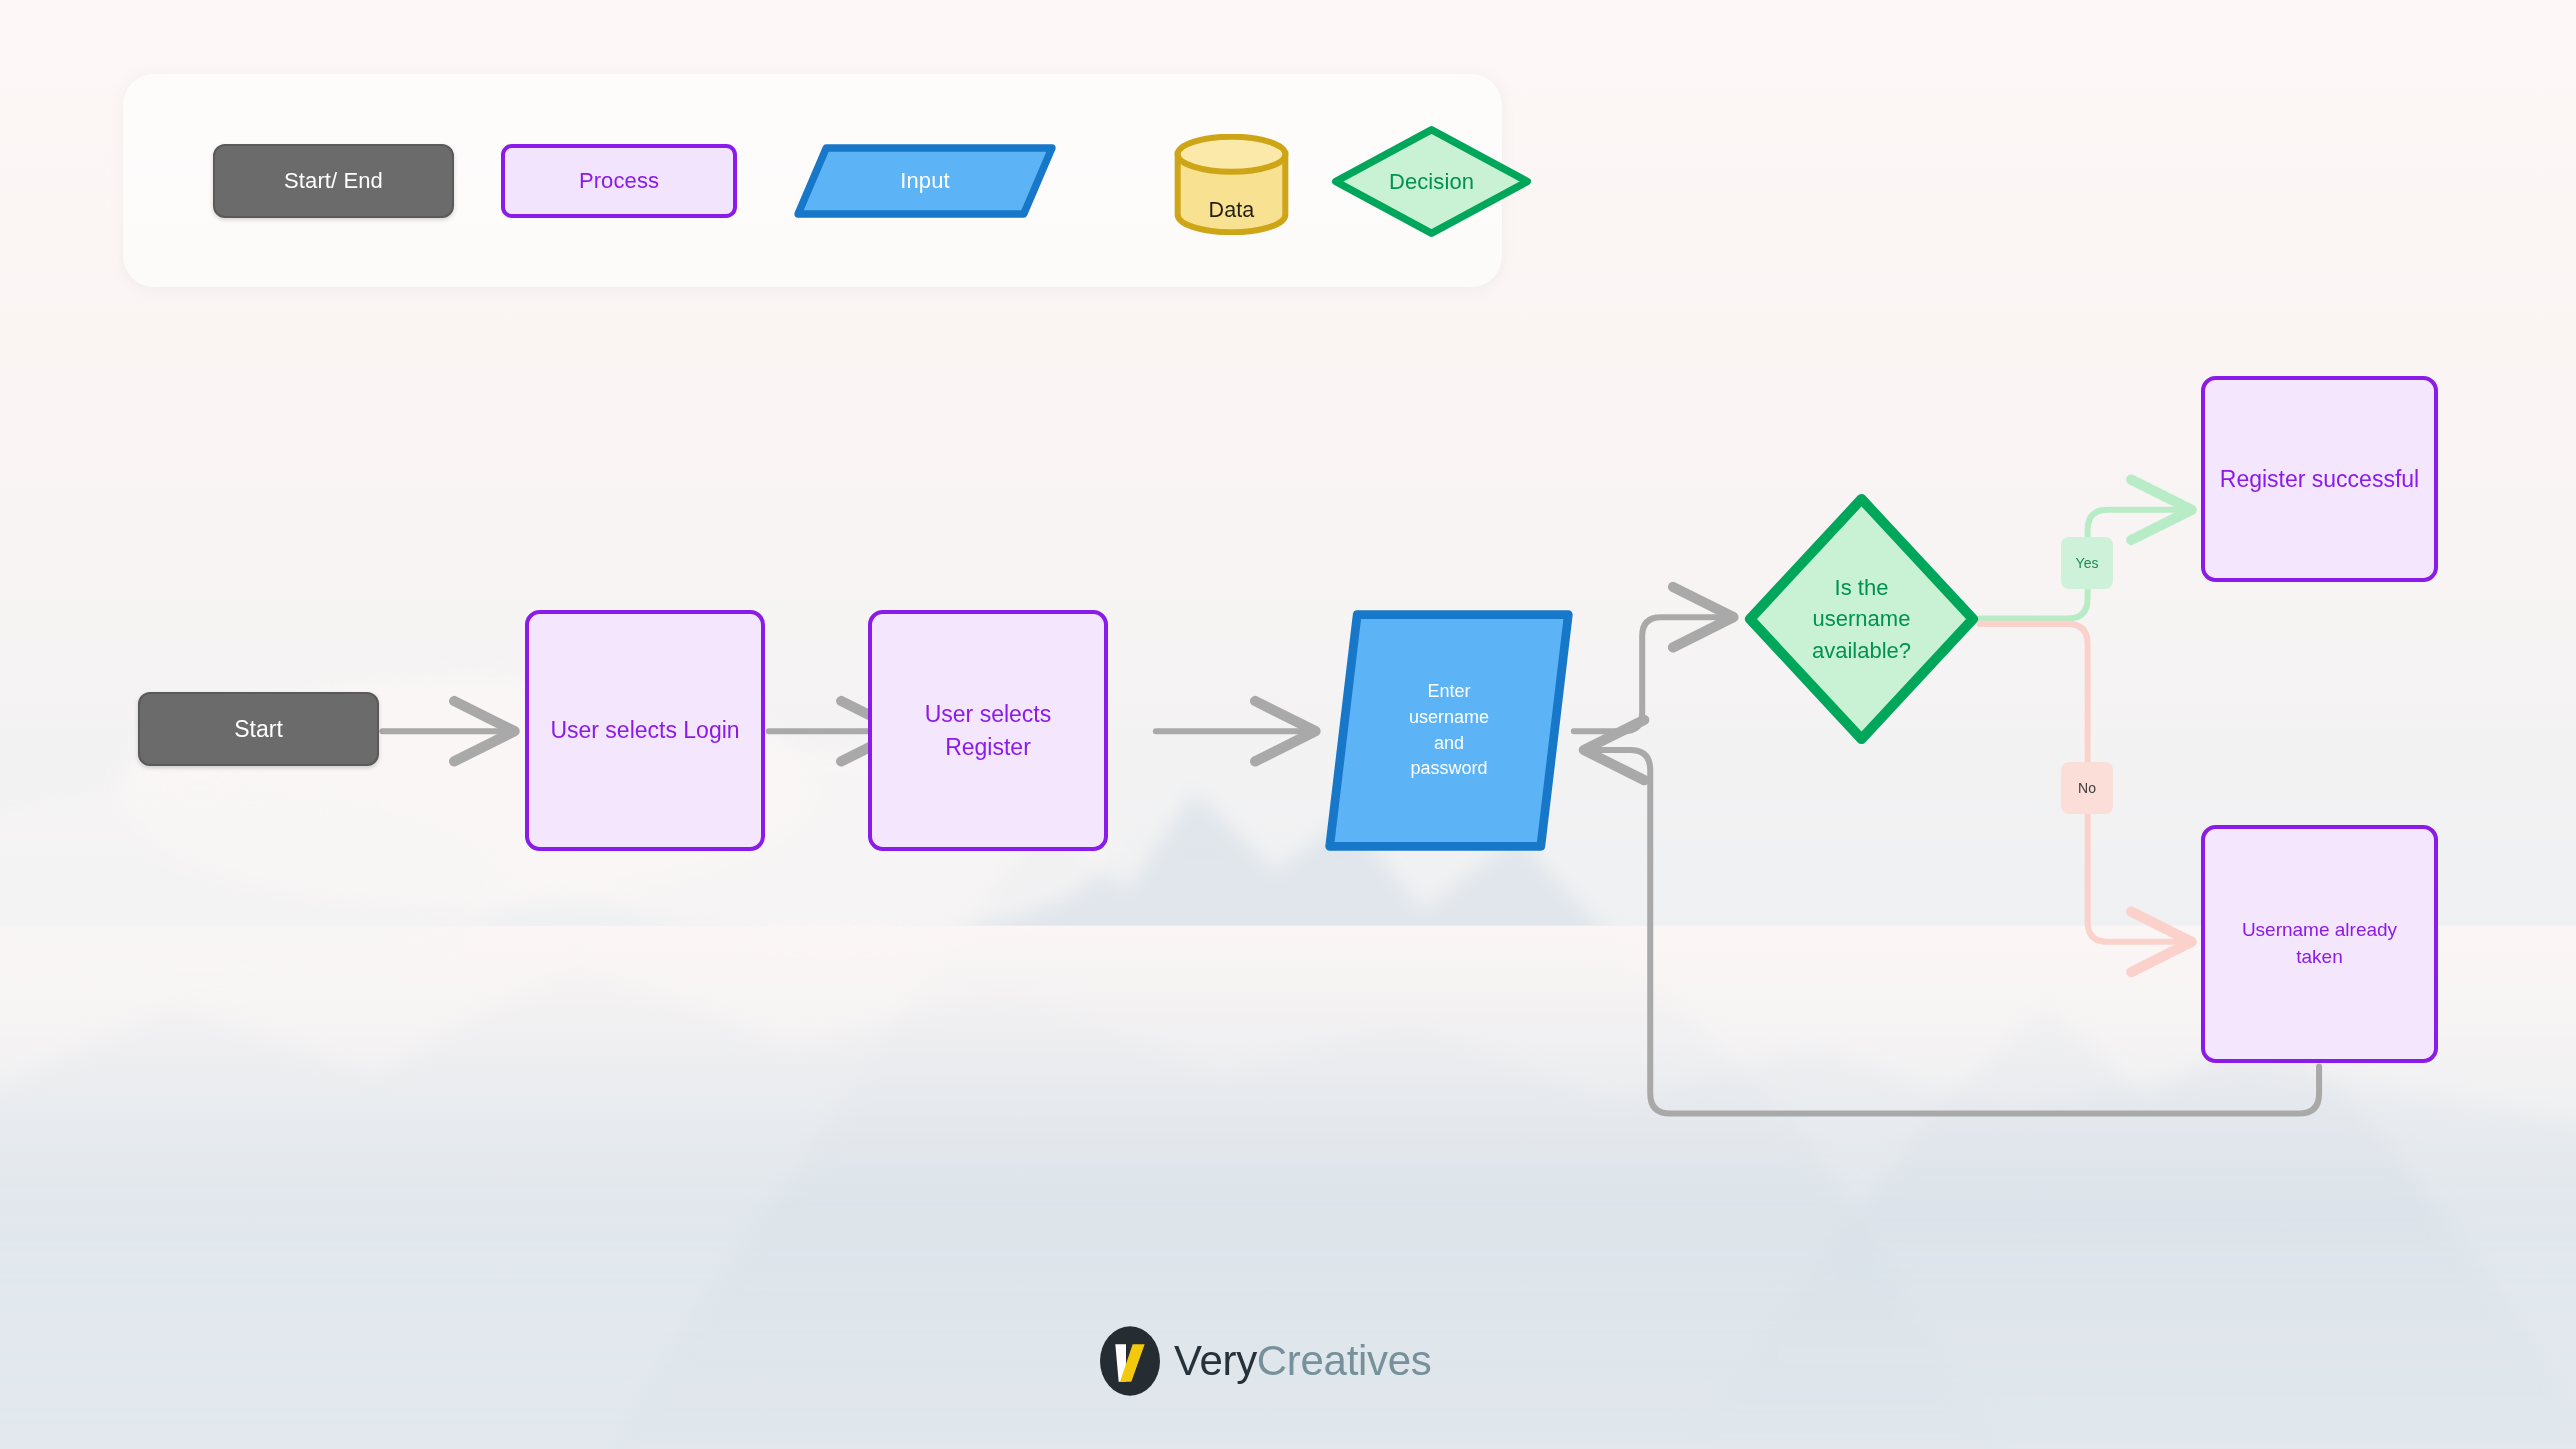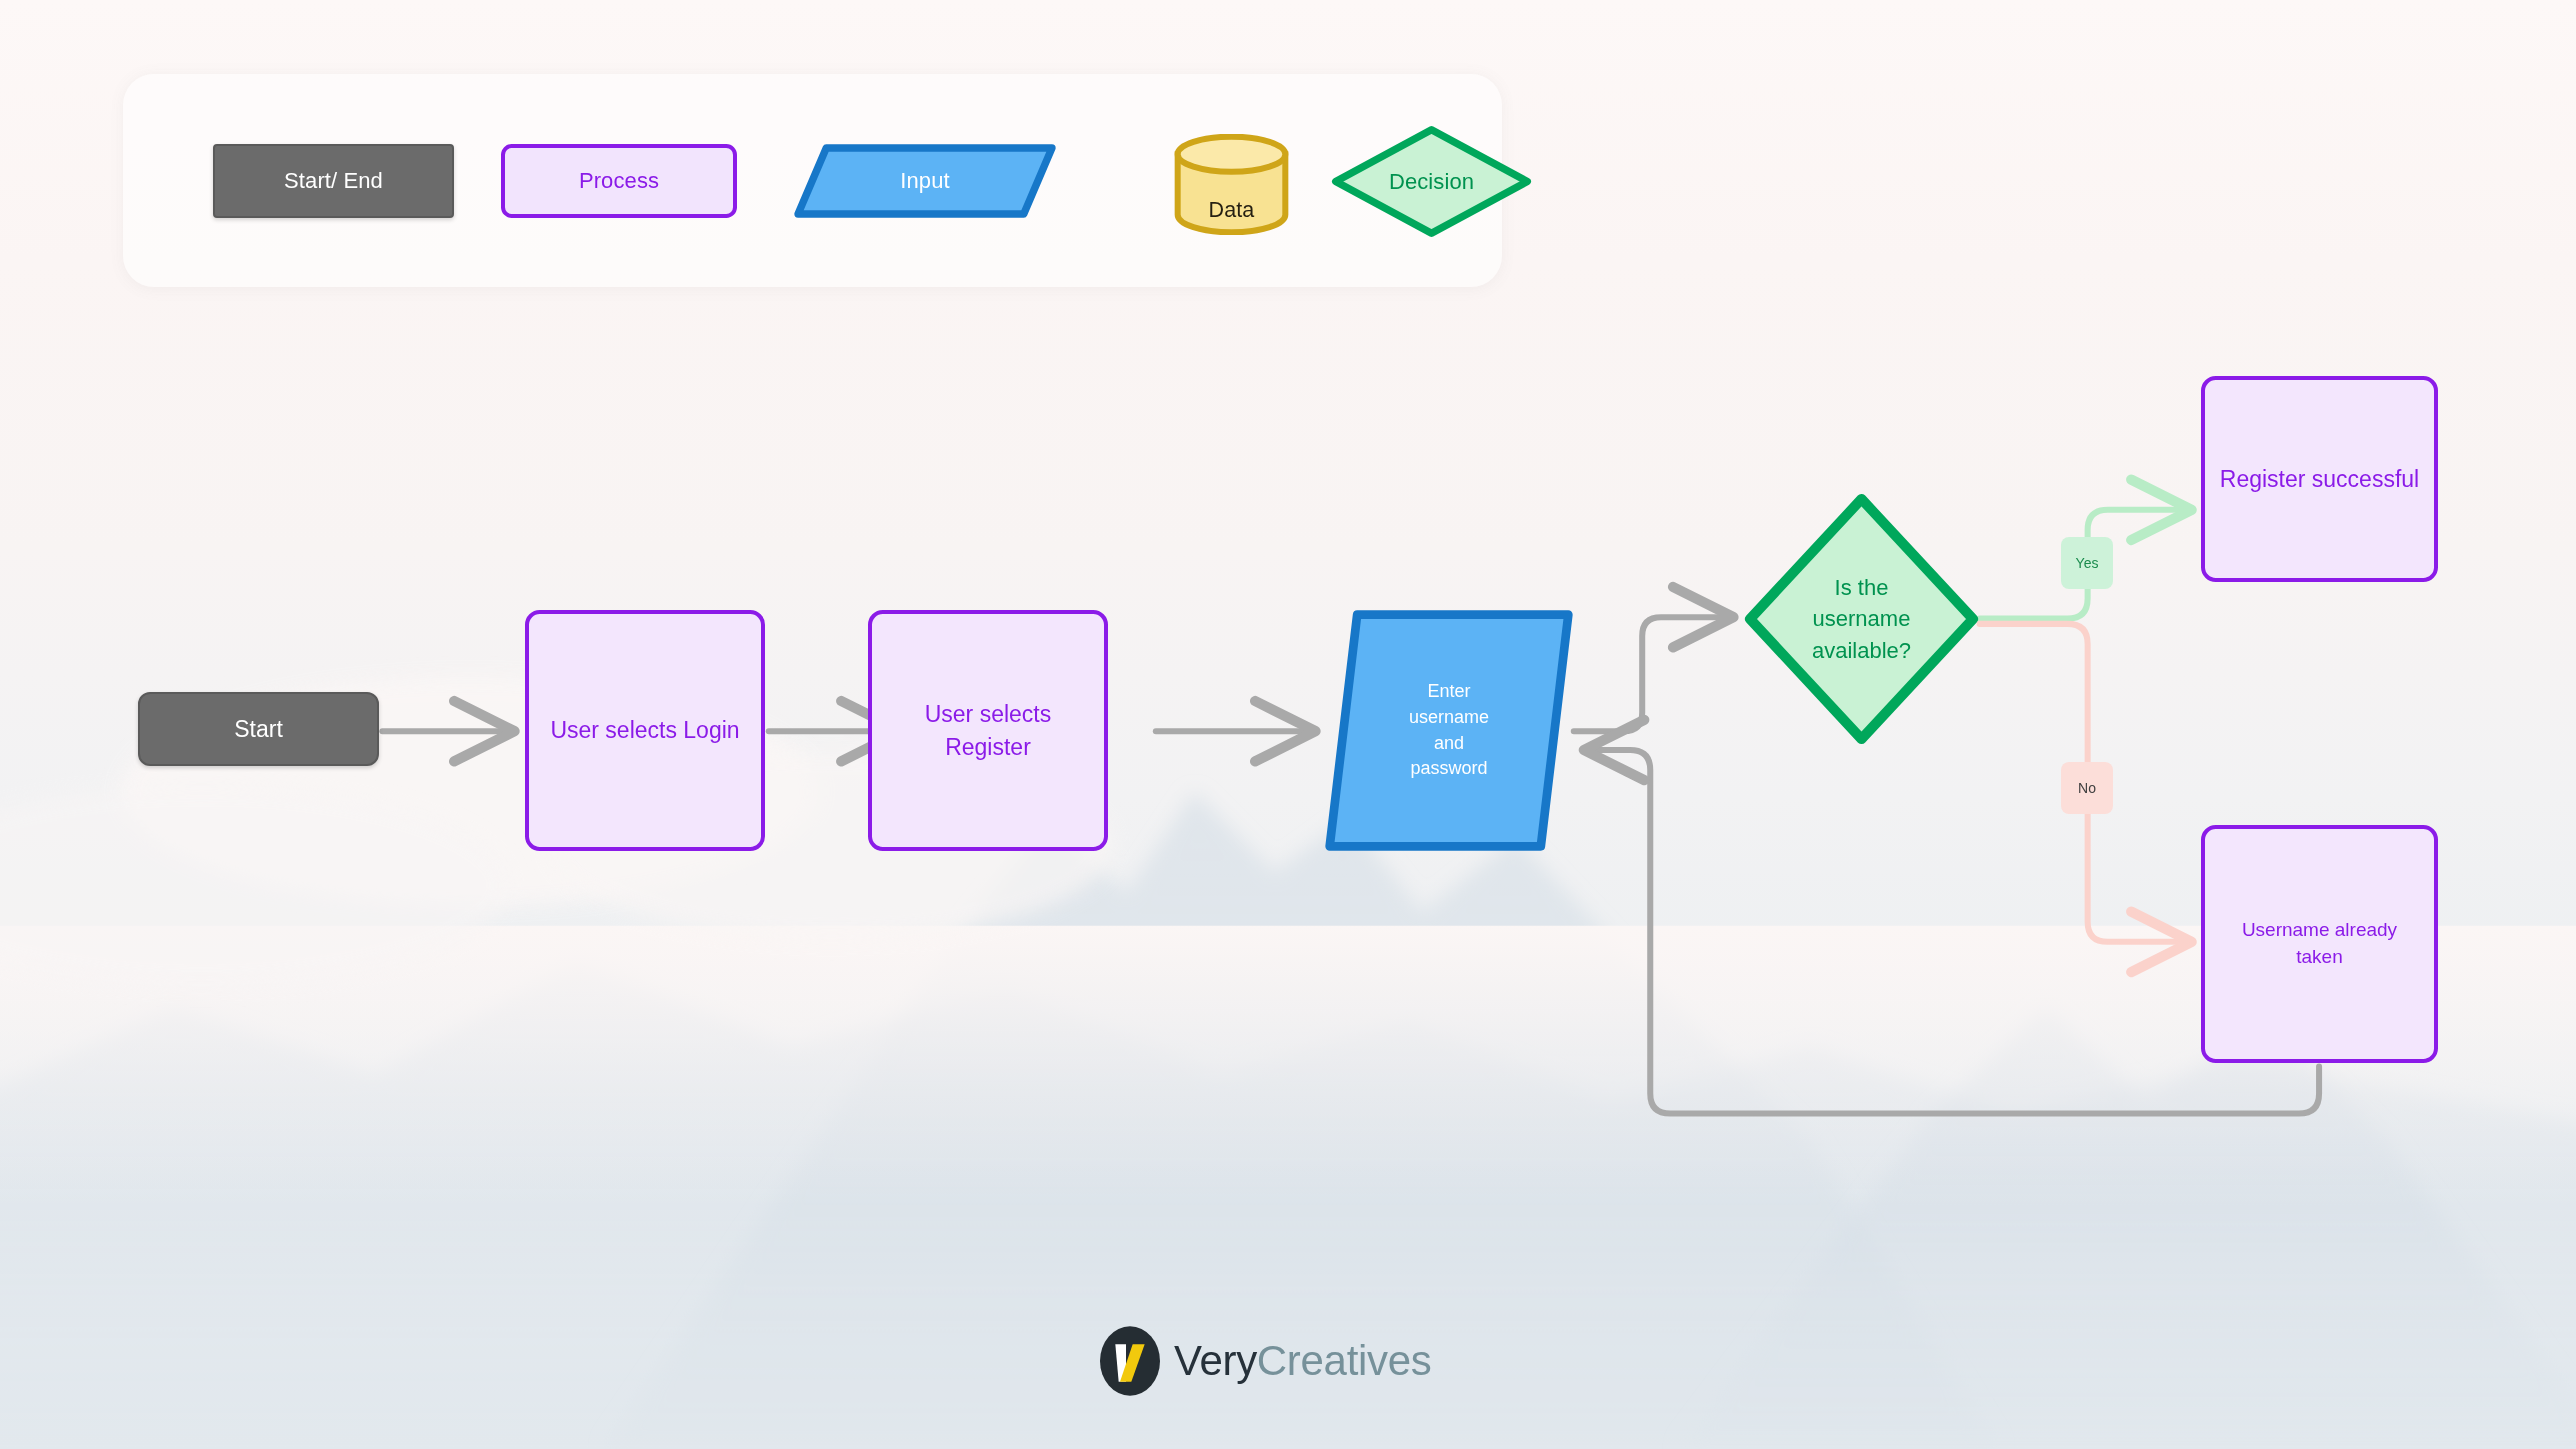--- a/index.html
+++ b/index.html
@@ -64,21 +64,21 @@
     letter-spacing: 0.1px;
     white-space: nowrap;
   }
 
   
   #lg-startend {
     left: 90px; top: 70px;
     width: 241px; height: 74px;
     background: #6b6b6b;
     border: 2.7px solid #5a5a5a;
-    border-radius: 4px;
+    border-radius: 12px;
     box-sizing: border-box;
     box-shadow: 0 2px 4px rgba(0,0,0,0.17);
   }
   #lg-startend .lg-label { color: #ffffff; }
 
   
   #lg-process {
     left: 378px; top: 70px;
     width: 236px; height: 74px;
     background: #f2e4fd;

